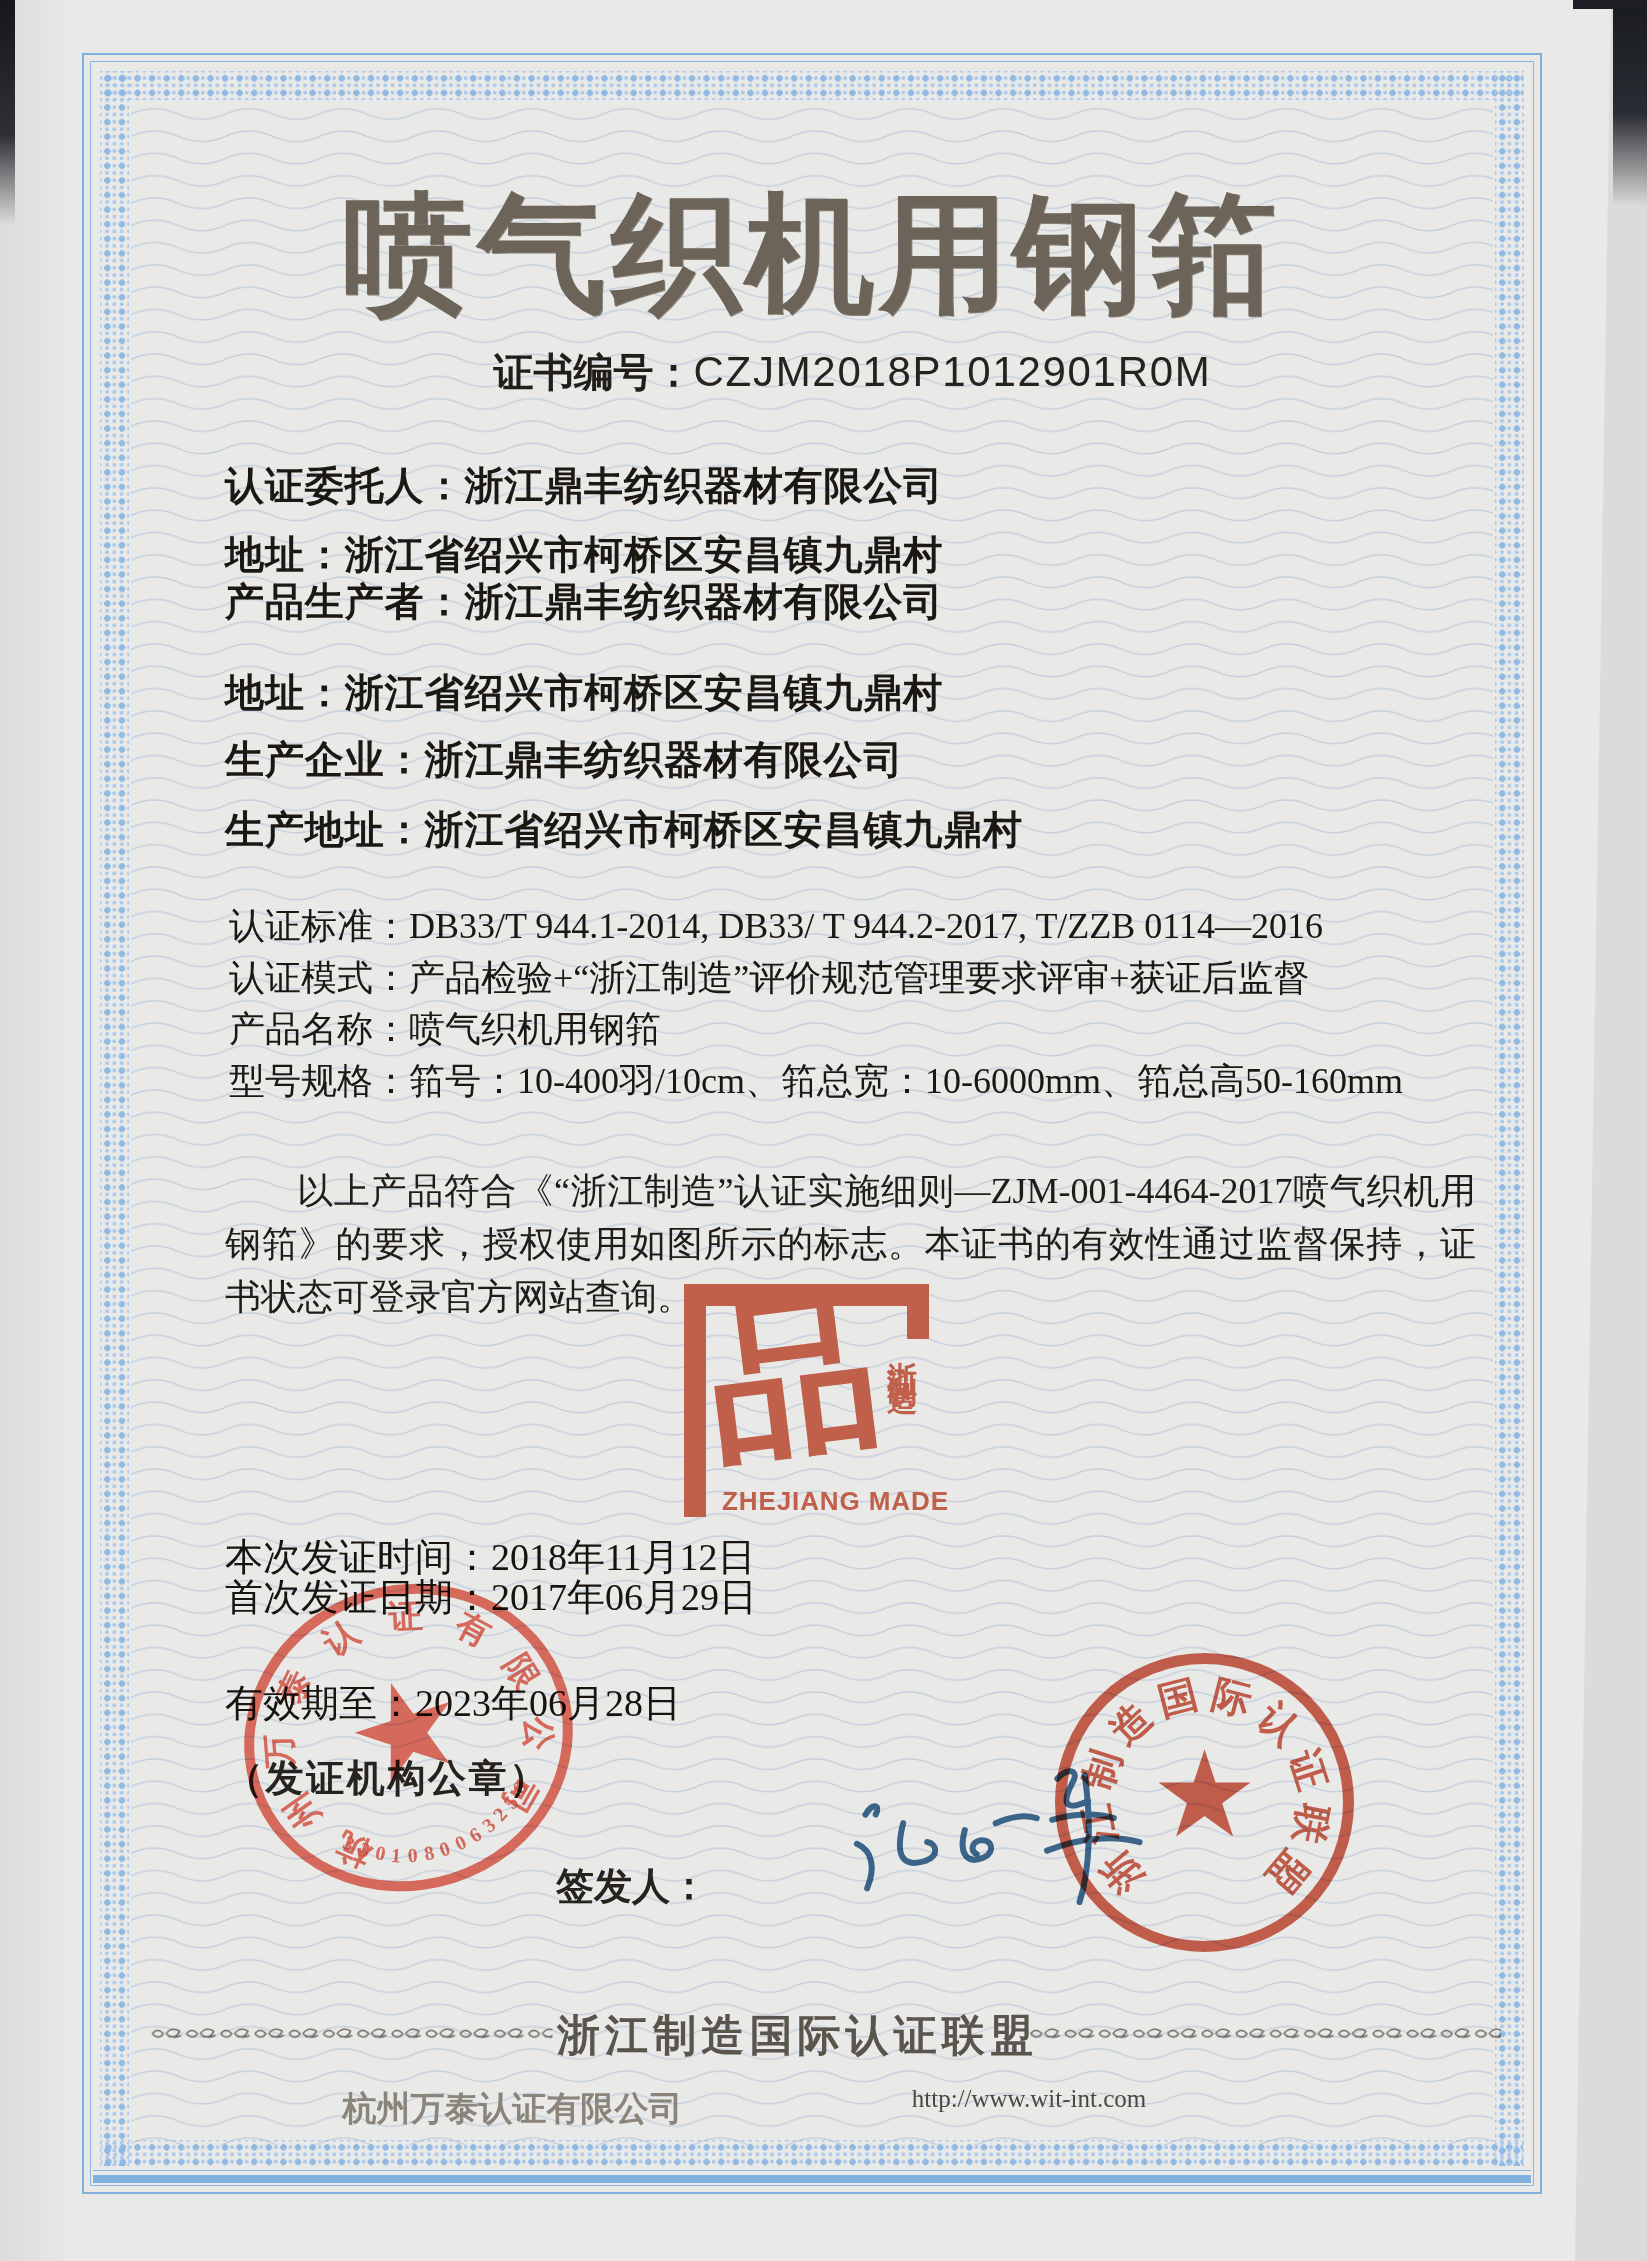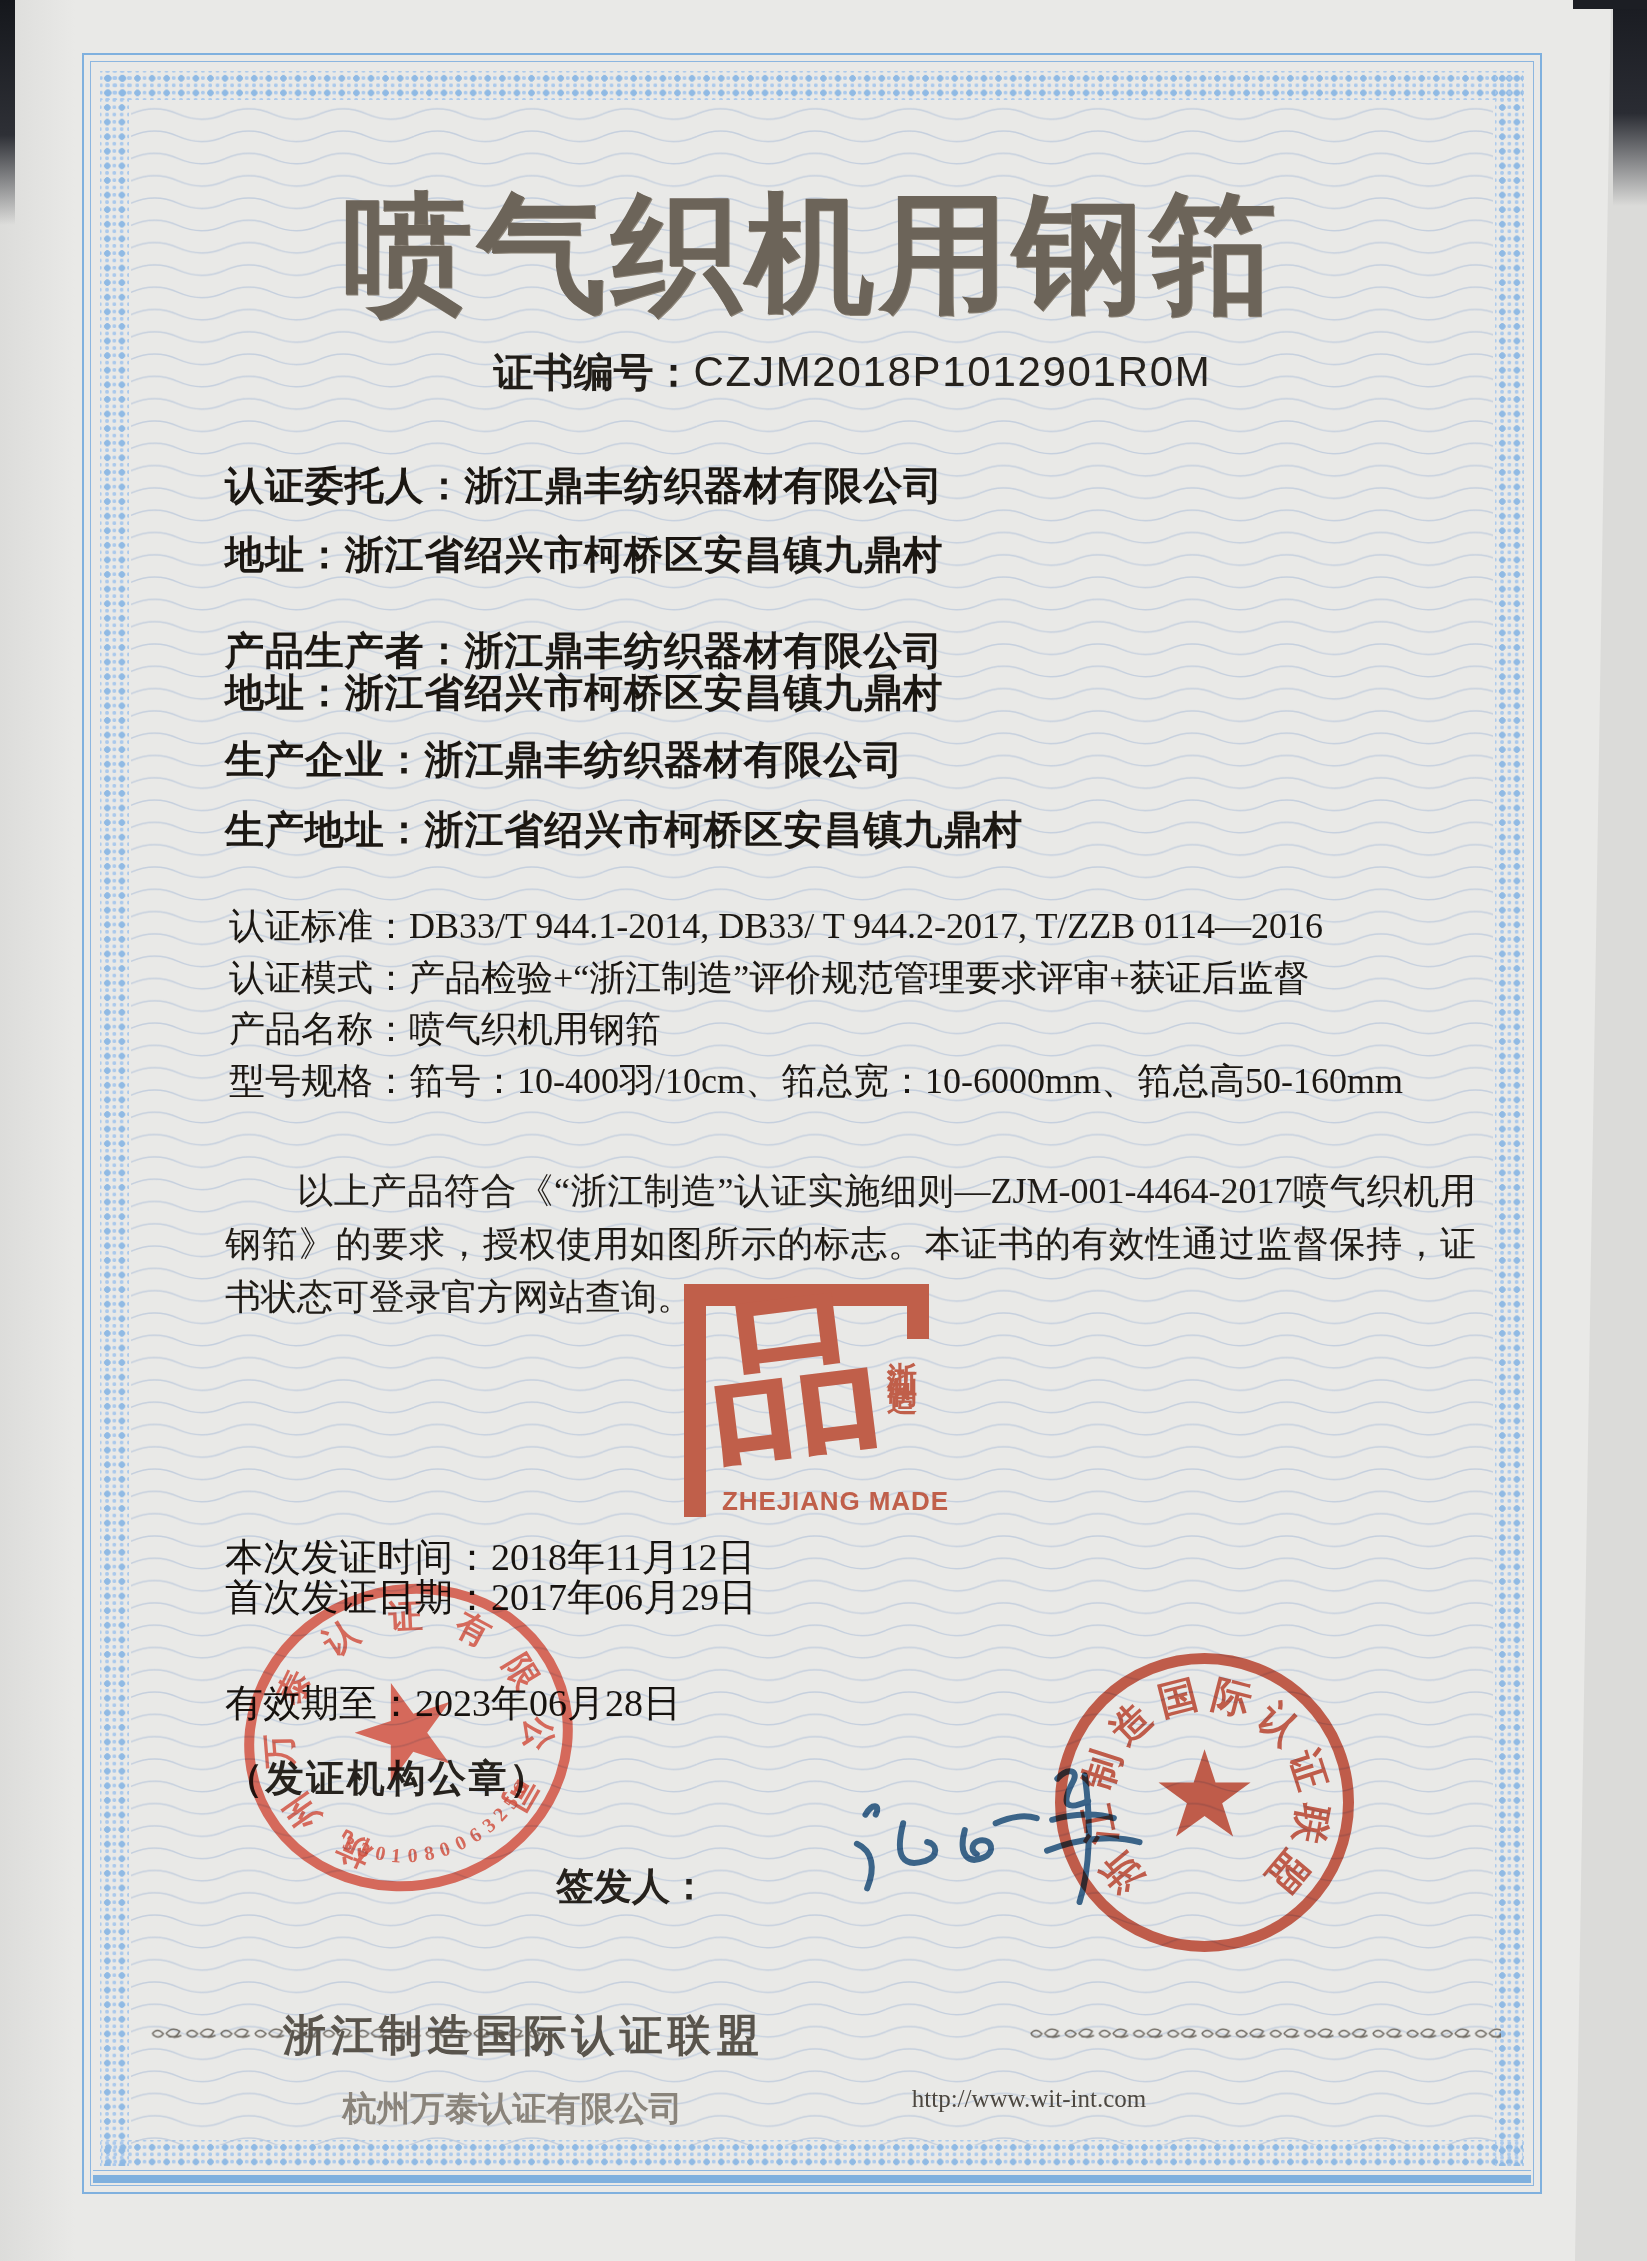--- a/index.html
+++ b/index.html
@@ -61,21 +61,21 @@
   .stamp-right{left:1055px;top:1653px;width:299px;height:299px;color:rgba(203,78,58,.88);}
   .stamp-right .ring{border:11px solid rgba(203,78,58,.88);}
   .stamp-right .star{font-size:120px;}
   .arcchar{position:absolute;left:50%;top:50%;font-weight:700;font-family:"Liberation Serif","DejaVu Serif",serif;}
   
   .sig{left:836px;top:1741px;width:309px;height:197px;mix-blend-mode:multiply;}
   
   .scroll{top:2026px;height:15.4px;}
   .scroll-left{left:150px;width:403px;}
   .scroll-right{left:1028px;width:474px;}
-  .ftitle{left:283px;top:2007px;width:1029px;text-align:left;font-size:43px;font-weight:700;
+  .ftitle{left:283px;top:2007px;width:1029px;text-align:center;font-size:43px;font-weight:700;
           letter-spacing:5.1px;color:#59544c;}
   .fcompany{left:341px;top:2086px;width:343px;text-align:center;font-size:34px;font-weight:600;color:#8a847b;}
   .furl{left:849px;top:2085px;width:360px;text-align:center;font-size:25px;font-weight:500;color:#4c4740;}
 </style>
 </head>
 <body>
 
 <svg width="0" height="0" style="position:absolute" aria-hidden="true">
   <defs>
     <pattern id="wv" width="110" height="26" patternUnits="userSpaceOnUse">
@@ -107,21 +107,21 @@
 </svg>
 
 <div class="abs title">喷气织机用钢筘</div>
 
 <div class="abs certline">
   <span class="lab">证书编号：</span><span class="num">CZJM2018P1012901R0M</span>
 </div>
 
 <div class="abs fline" style="top:459px"><span>认证委托人：</span><span>浙江鼎丰纺织器材有限公司</span></div>
 <div class="abs fline" style="top:528px"><span>地址：</span><span>浙江省绍兴市柯桥区安昌镇九鼎村</span></div>
-<div class="abs fline" style="top:624px"><span>产品生产者：</span><span>浙江鼎丰纺织器材有限公司</span></div>
+<div class="abs fline" style="top:575px"><span>产品生产者：</span><span>浙江鼎丰纺织器材有限公司</span></div>
 <div class="abs fline" style="top:666px"><span>地址：</span><span>浙江省绍兴市柯桥区安昌镇九鼎村</span></div>
 <div class="abs fline" style="top:733px"><span>生产企业：</span><span>浙江鼎丰纺织器材有限公司</span></div>
 <div class="abs fline" style="top:803px"><span>生产地址：</span><span>浙江省绍兴市柯桥区安昌镇九鼎村</span></div>
 
 <div class="abs sline" style="top:902px"><span>认证标准：</span><span>DB33/T 944.1-2014, DB33/ T 944.2-2017, T/ZZB 0114—2016</span></div>
 <div class="abs sline" style="top:954px"><span>认证模式：</span><span>产品检验+“浙江制造”评价规范管理要求评审+获证后监督</span></div>
 <div class="abs sline" style="top:1005px"><span>产品名称：</span><span>喷气织机用钢筘</span></div>
 <div class="abs sline" style="top:1057px"><span>型号规格：</span><span>筘号：10-400羽/10cm、筘总宽：10-6000mm、筘总高50-160mm</span></div>
 
 <p class="abs para">以上产品符合《“浙江制造”认证实施细则—ZJM-001-4464-2017喷气织机用钢筘》的要求，授权使用如图所示的标志。本证书的有效性通过监督保持，证书状态可登录官方网站查询。</p>

